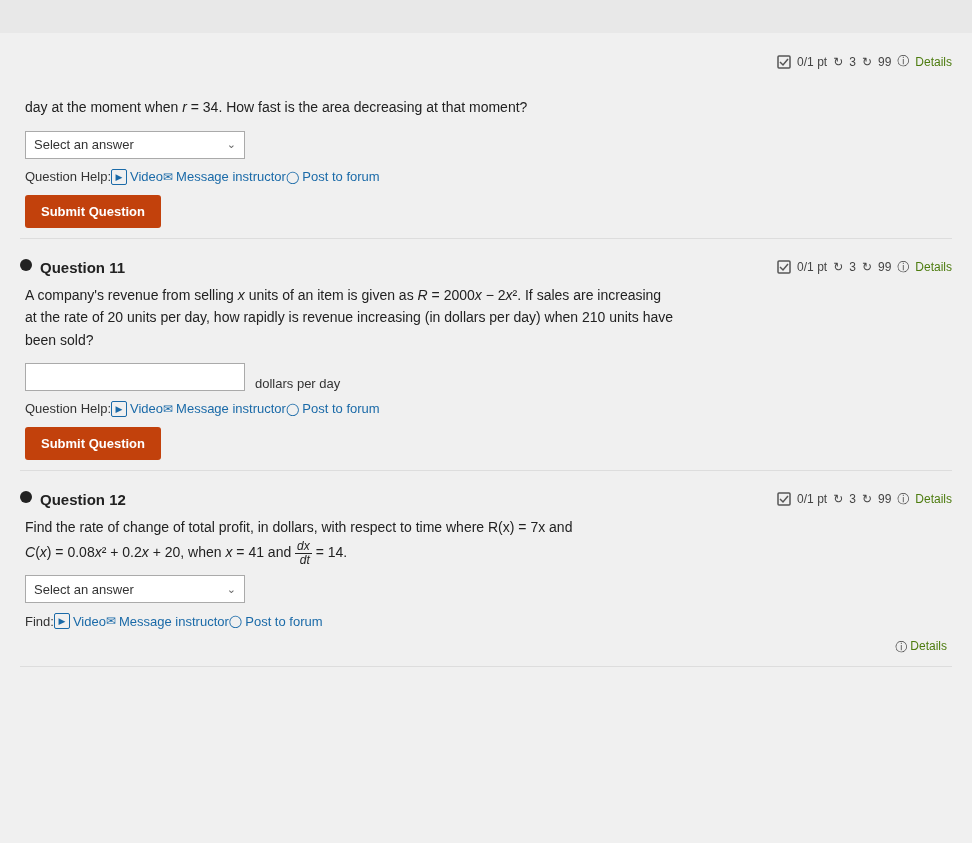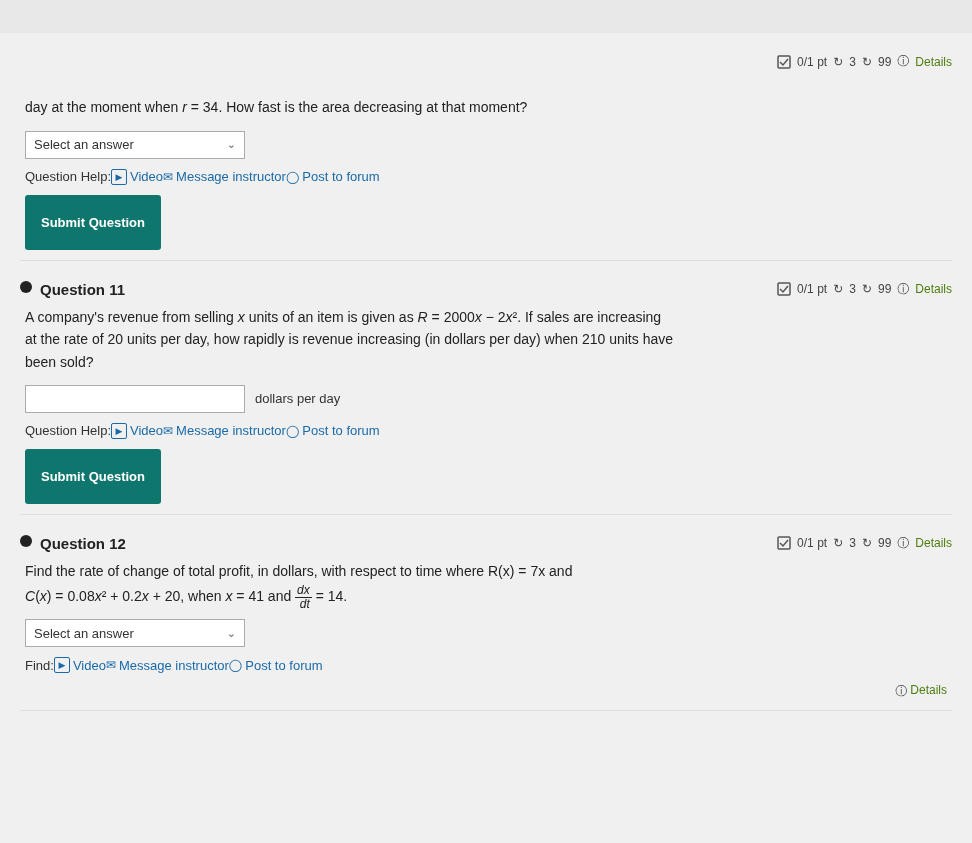--- a/index.html
+++ b/index.html
@@ -53,21 +53,21 @@
       color: #444;
     }
     .question-body {
       font-size: 14px;
       line-height: 1.6;
       margin-bottom: 12px;
       padding-left: 5px;
     }
     .answer-row {
       display: flex;
-      align-items: center;
+      align-items: flex-end;
       gap: 10px;
       margin-bottom: 10px;
       padding-left: 5px;
     }
     .answer-box {
       border: 1px solid #aaa;
       background: white;
       width: 220px;
       height: 28px;
       display: flex;
@@ -130,24 +130,24 @@
       color: #1a6aa8;
     }
     .help-icon-forum {
       display: inline-flex;
       align-items: center;
       justify-content: center;
       font-size: 12px;
       color: #1a6aa8;
     }
     .submit-btn {
-      background: #0f766e;
+      background: #c2410c;
       color: white;
       border: none;
-      padding: 20px 16px;
+      padding: 9px 16px;
       font-size: 13px;
       font-weight: bold;
       cursor: pointer;
       border-radius: 3px;
       margin-left: 5px;
     }
     .top-meta {
       display: flex;
       justify-content: flex-end;
       align-items: center;

